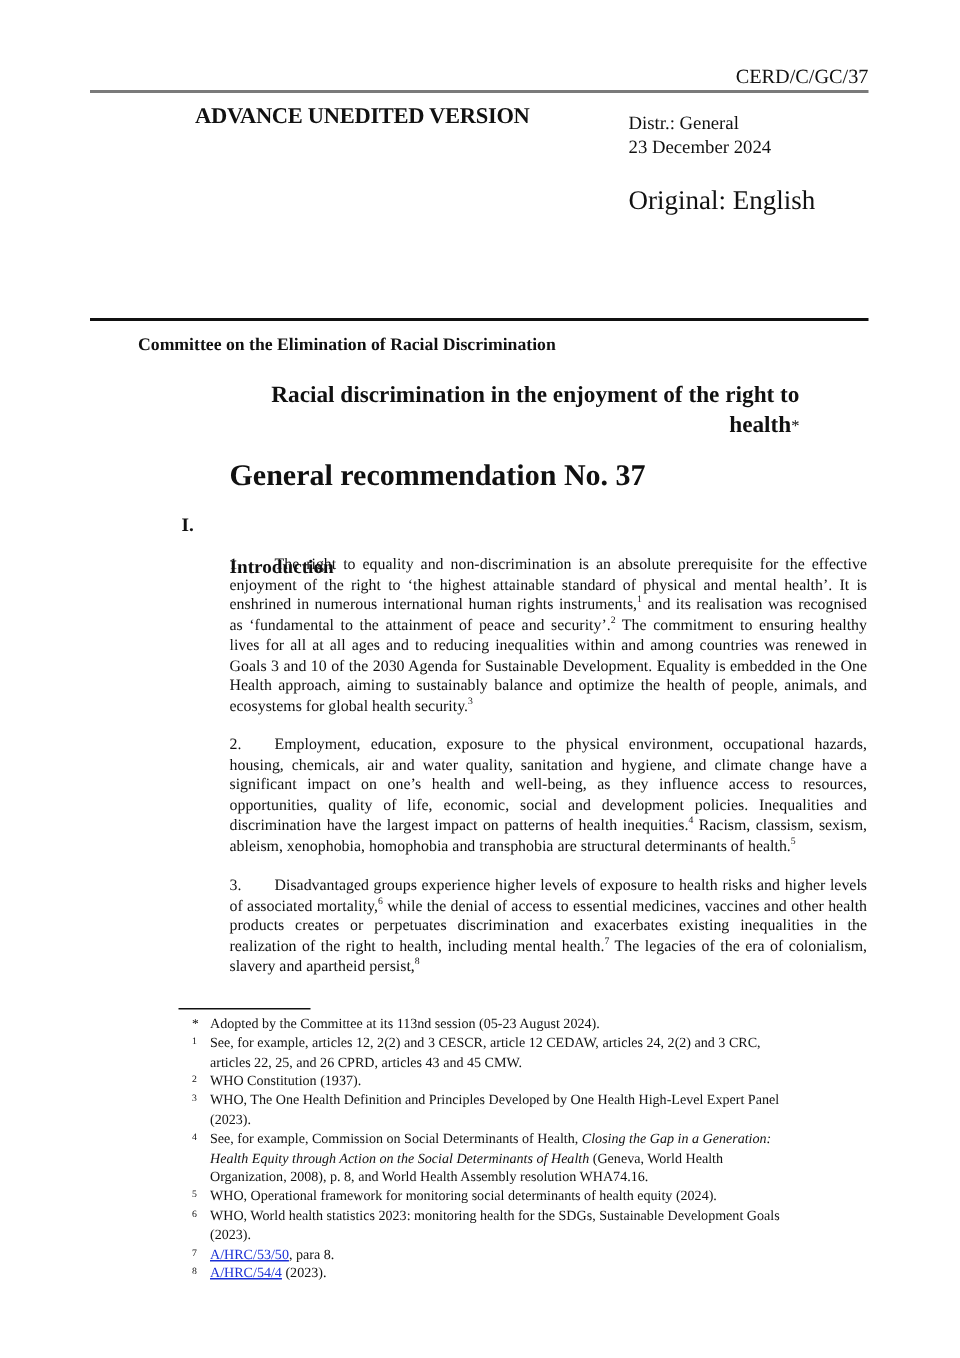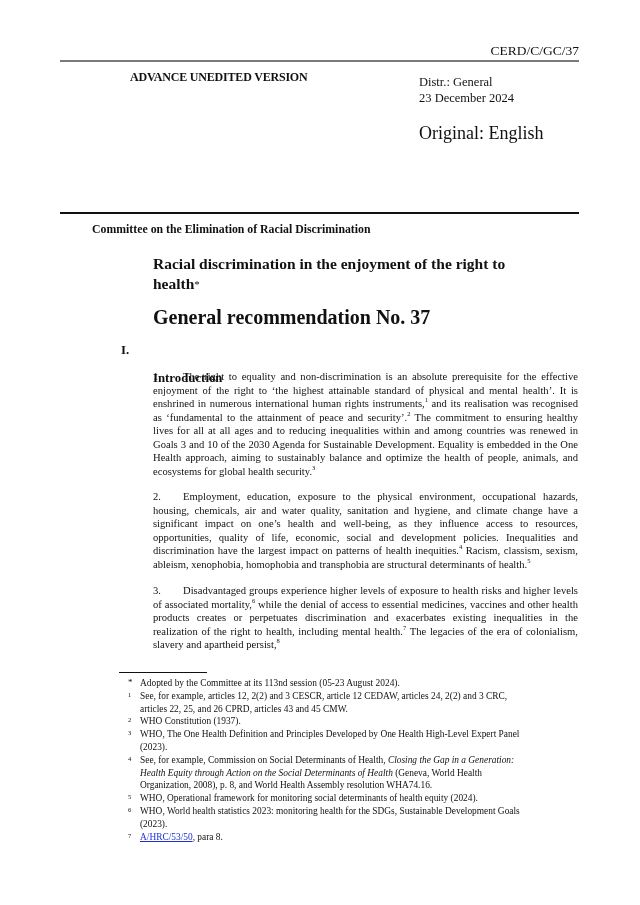--- a/index.html
+++ b/index.html
@@ -1,26 +1,26 @@
 <!DOCTYPE html>
 <html><head>
 <meta charset="utf-8">
 <style>
   html, body { margin: 0; padding: 0; background: #ffffff; }
   body { width: 640px; height: 905px; position: relative; overflow: hidden;
          font-family: "Liberation Serif", "DejaVu Serif", serif; color: #111; }
   .abs { position: absolute; }
   .symbol { right: 61px; top: 43px; font-size: 13.5px; margin-left: 20px; }
   .rule-top { left: 60px; top: 60px; width: 519px; height: 2px; background: #7a7a7a; }
-  .advance { left: 130px; top: 70px; font-size: 12px; font-weight: bold; letter-spacing: -0.2px; }
+  .advance { left: 130px; top: 70px; font-size: 15px; font-weight: bold; letter-spacing: -0.2px; }
   .distr { left: 419px; top: 74px; font-size: 12.5px; line-height: 16px; }
   .orig { left: 419px; top: 123px; font-size: 18px; text-align: center; }
   .rule-thick { left: 60px; top: 212px; width: 519px; height: 2px; background: #111; }
   .committee { left: 92px; top: 222px; font-size: 11.8px; font-weight: bold; }
-  .title { left: 153px; top: 254px; font-size: 15.5px; font-weight: bold; line-height: 20px; width: 380px; }
+  .title { left: 153px; top: 254px; font-size: 15.5px; font-weight: bold; line-height: 20px; width: 380px; text-align: right; }
   .gr { left: 153px; top: 306px; font-size: 20px; font-weight: bold; }
   .sec-num { left: 121px; top: 343px; font-size: 12.8px; font-weight: bold; }
   .sec-title { left: 153px; top: 343px; font-size: 12.8px; font-weight: bold; margin-top: 28px; }
   .para { left: 153px; width: 425px; font-size: 10.6px; line-height: 13.5px; text-align: justify; }
   .para .pnum { display: inline-block; width: 30px; }
   sup { font-size: 6.5px; line-height: 0; vertical-align: super; }
   .fn-rule { left: 119px; top: 672px; width: 88px; height: 1px; background: #111; }
   .footnotes { left: 128px; top: 677px; width: 400px; font-size: 9.4px; line-height: 12.8px; }
   .fn { display: flex; }
   .fn .mark { width: 12px; flex: 0 0 12px; font-size: 6.5px; text-align: left; padding-top: 0px; line-height: 10px; }
@@ -91,13 +91,17 @@
     <span class="txt">WHO, Operational framework for monitoring social determinants of health equity (2024).</span>
   </div>
   <div class="fn">
     <span class="mark">6</span>
     <span class="txt">WHO, World health statistics 2023: monitoring health for the SDGs, Sustainable Development Goals (2023).</span>
   </div>
   <div class="fn">
     <span class="mark">7</span>
     <span class="txt"><a href="#">A/HRC/53/50</a><span>, para 8.</span></span>
   </div>
+  <div class="fn">
+    <span class="mark">8</span>
+    <span class="txt"><a href="#">A/HRC/54/4</a><span> (2023).</span></span>
+  </div>
 </div>
 
 </body></html>

